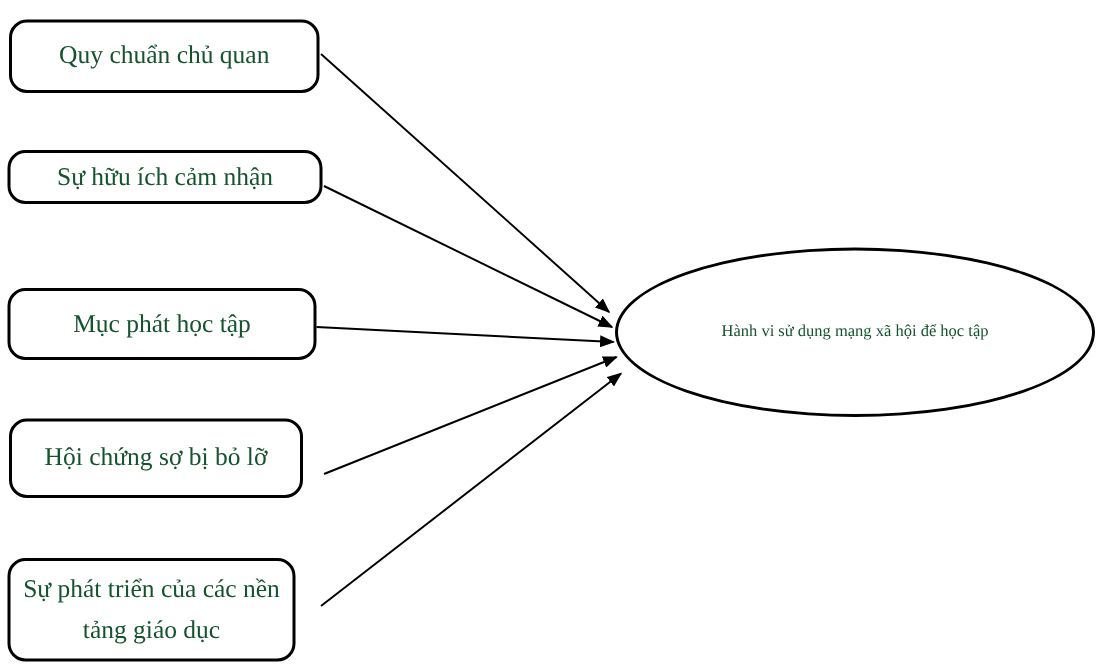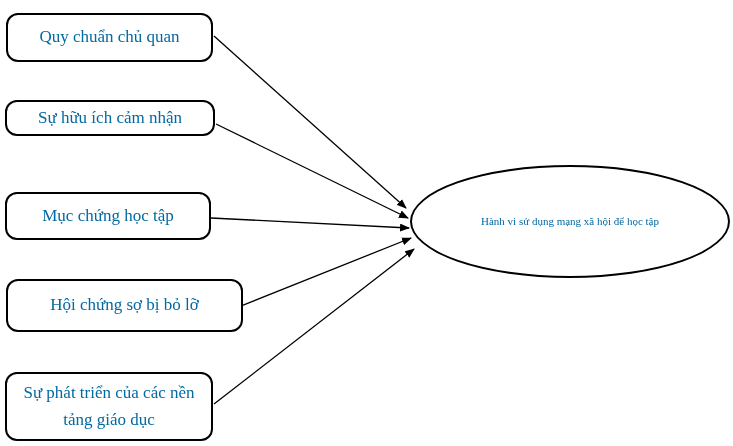--- a/index.html
+++ b/index.html
@@ -6,21 +6,21 @@
     margin: 0;
     padding: 0;
     background: #ffffff;
   }
   .canvas {
     position: relative;
     width: 733px;
     height: 446px;
     background: #ffffff;
     font-family: "Liberation Serif", "DejaVu Serif", serif;
-    color: #0369a1;
+    color: #14532d;
     overflow: hidden;
     text-decoration: underline;
   }
   .arrow-layer {
     position: absolute;
     left: 0;
     top: 0;
     width: 733px;
     height: 446px;
     pointer-events: none;
@@ -42,22 +42,22 @@
     display: inline-block;
     white-space: nowrap;
   }
   .factor-box.wrap .label {
     white-space: normal;
     max-width: 190px;
   }
   .box-1 { left: 6px;  top: 13px;  width: 207px; height: 49px; }
   .box-2 { left: 5px;  top: 100px; width: 210px; height: 36px; }
   .box-3 { left: 5px;  top: 192px; width: 206px; height: 48px; }
-  .box-4 { left: 6px;  top: 279px; width: 237px; height: 53px; }
-  .box-5 { left: 5px;  top: 372px; width: 208px; height: 69px; }
+  .box-4 { left: 6px;  top: 279px; width: 196px; height: 53px; }
+  .box-5 { left: 5px;  top: 372px; width: 192px; height: 69px; }
   .outcome-ellipse {
     position: absolute;
     left: 410px;
     top: 165px;
     width: 320px;
     height: 113px;
     box-sizing: border-box;
     border: 2px solid #000000;
     border-radius: 50%;
     background: #ffffff;
@@ -93,21 +93,21 @@
 
   <div class="factor-box box-1">
     <span class="label">Quy chuẩn chủ quan</span>
   </div>
 
   <div class="factor-box box-2">
     <span class="label">Sự hữu ích cảm nhận</span>
   </div>
 
   <div class="factor-box box-3">
-    <span class="label">Mục chứng học tập</span>
+    <span class="label">Mục phát học tập</span>
   </div>
 
   <div class="factor-box box-4">
     <span class="label">Hội chứng sợ bị bỏ lỡ</span>
   </div>
 
   <div class="factor-box box-5 wrap">
     <span class="label">Sự phát triển của các nền tảng giáo dục</span>
   </div>
 

